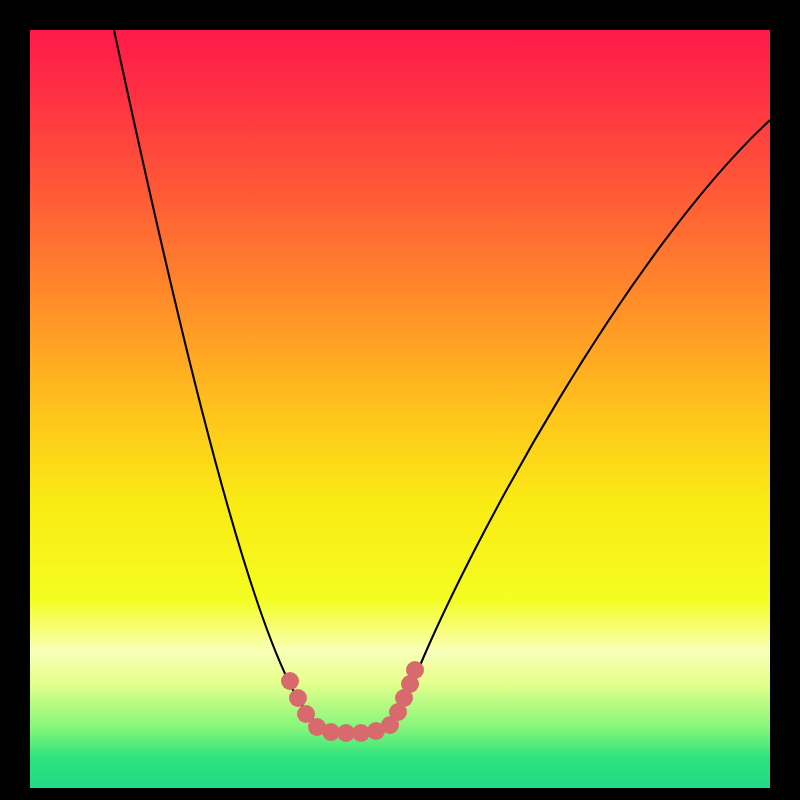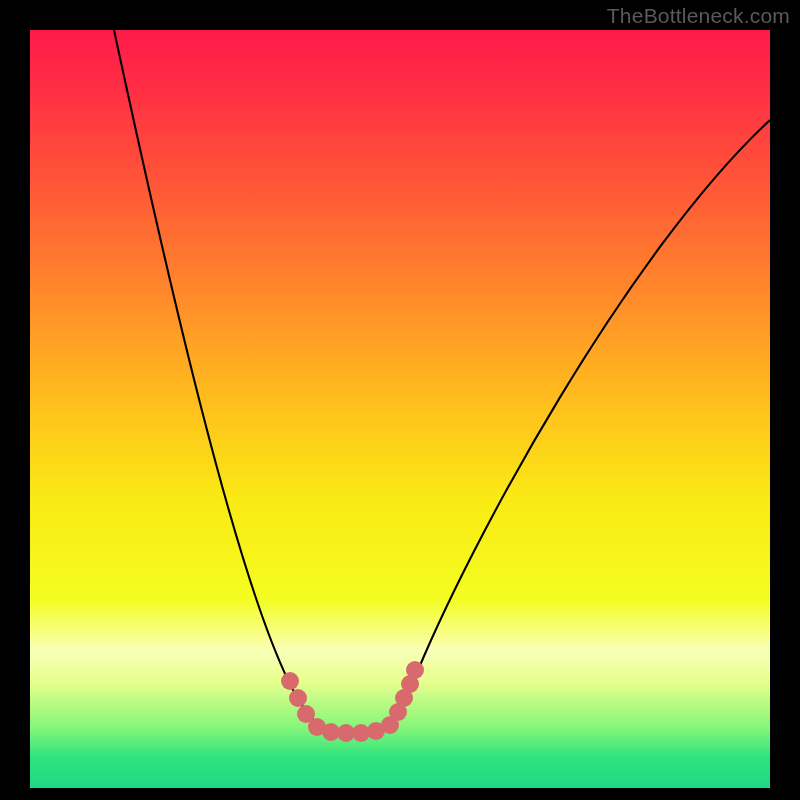--- a/index.html
+++ b/index.html
@@ -37,21 +37,20 @@
     height: 758px;
   }
   .plot svg {
     display: block;
   }
 </style>
 </head>
 <body>
 
 <div class="frame">
-  <div class="watermark">TheBottleneck.com</div>
 
   <div class="plot">
     <svg id="plot-svg" xmlns="http://www.w3.org/2000/svg" width="740" height="758" viewBox="0 0 740 758">
       <defs>
         <linearGradient id="bg-grad" x1="0" y1="0" x2="0" y2="1">
             <stop offset="0%" stop-color="#ff1a49"></stop>
             <stop offset="8%" stop-color="#ff2f44"></stop>
             <stop offset="20%" stop-color="#ff5538"></stop>
             <stop offset="35%" stop-color="#ff8a2a"></stop>
             <stop offset="50%" stop-color="#ffc21c"></stop>

